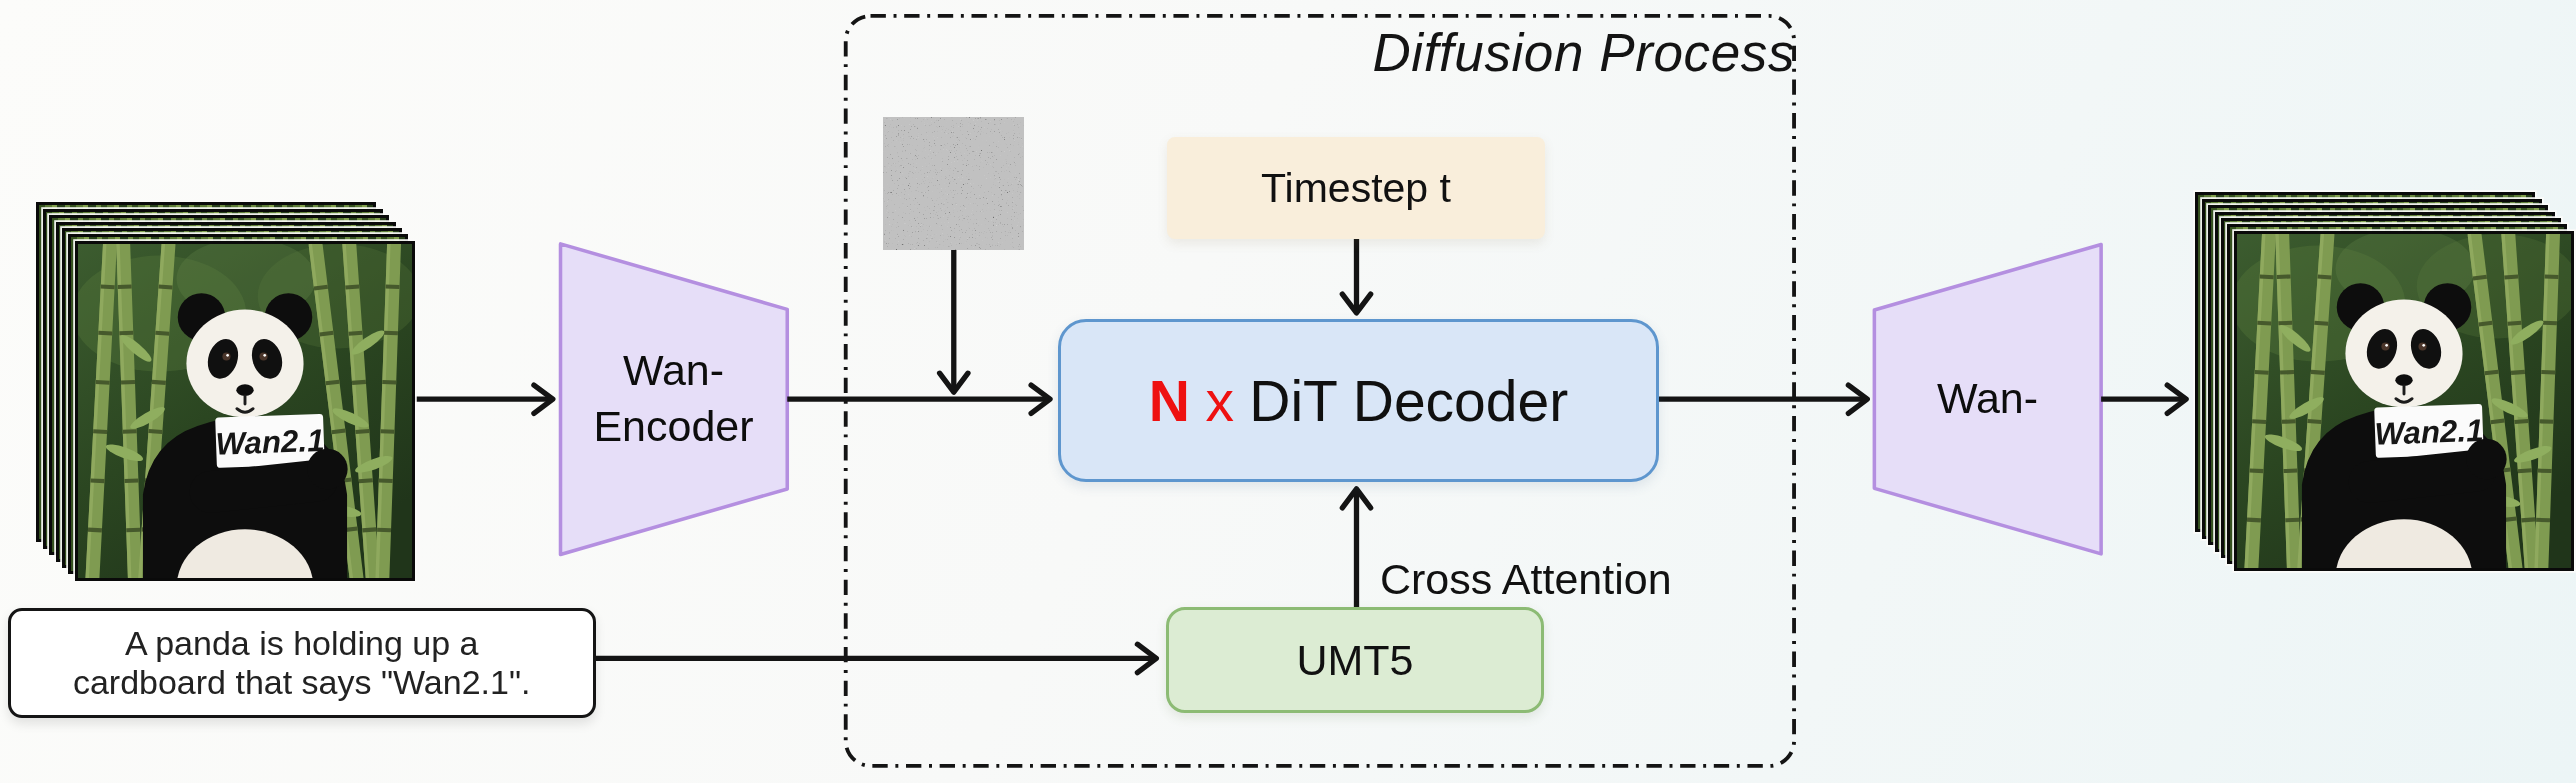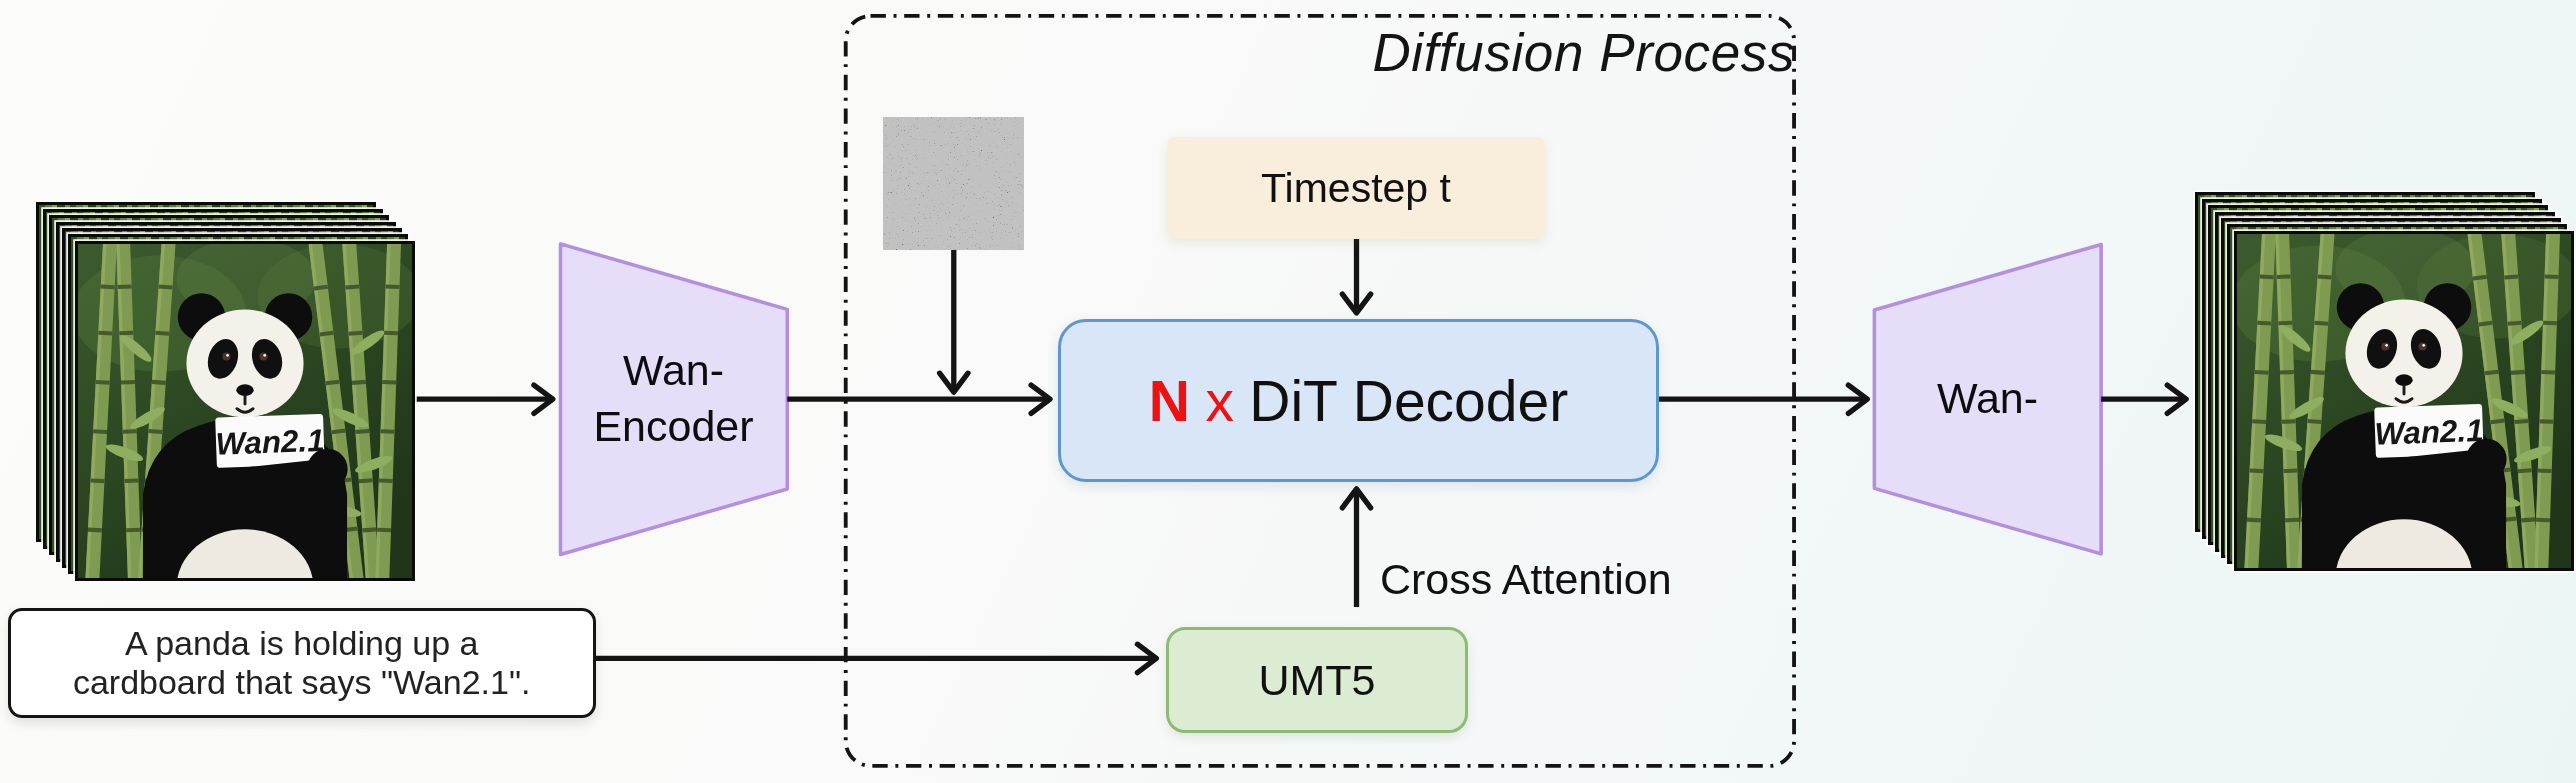--- a/index.html
+++ b/index.html
@@ -17,23 +17,23 @@
   .node{position:absolute;box-sizing:border-box;display:flex;align-items:center;justify-content:center;z-index:2;text-align:center;}
   #timestep-box{left:1167px;top:137px;width:378px;height:102px;border-radius:8px;
     background:var(--timestep-fill,#f9eedb);font-size:41px;font-weight:500;
     box-shadow:0 4.7px 10.6px rgba(120,100,60,.10);}
   #dit-box{left:1058px;top:319px;width:601px;height:163px;border-radius:28px;
     background:var(--dit-fill,#d9e6f7);border:3.5px solid var(--dit-border,#5e96ce);
     font-size:57px;box-shadow:0 4.7px 11.8px rgba(60,90,130,.12);}
   #dit-box .n{color:var(--accent-red,#ee1111);font-weight:bold;margin-right:15.4px;}
   #dit-box .x{color:var(--accent-red,#ee1111);font-weight:400;margin-right:15.4px;}
   #dit-box .rest{color:#101010;font-weight:500;}
-  #umt5-box{left:1166px;top:607px;width:302px;height:106px;border-radius:19px;
+  #umt5-box{left:1166px;top:607px;width:378px;height:106px;border-radius:19px;
     background:var(--umt5-fill,#dcecd3);border:3px solid var(--umt5-border,#8cbb74);
-    font-size:43px;font-weight:500;box-shadow:0 4.7px 10.6px rgba(80,110,60,.12);margin-top:20px;}
+    font-size:43px;font-weight:500;box-shadow:0 4.7px 10.6px rgba(80,110,60,.12);}
   #prompt-box{left:7.7px;top:608px;width:588px;height:110px;border-radius:14px;
     background:#ffffff;border:3.5px solid #151515;font-size:34px;line-height:1.16;color:#222;
     box-shadow:0 5.9px 10.6px rgba(0,0,0,.10);}
   .trap-label{position:absolute;z-index:2;display:flex;align-items:center;justify-content:center;
     text-align:center;font-size:43px;line-height:1.28;color:#0d0d0d;}
   #enc-label{left:560px;top:310px;width:227px;height:177px;}
   #dec-label{left:1874px;top:310px;width:227px;height:177px;}
   #diffusion-title{position:absolute;top:22.4px;right:781px;z-index:2;
     font-size:53px;font-style:italic;color:#141414;letter-spacing:0.6px;}
   #cross-attn-label{position:absolute;left:1380px;top:515px;z-index:2;font-size:43px;color:#111;margin-top:40px;}

